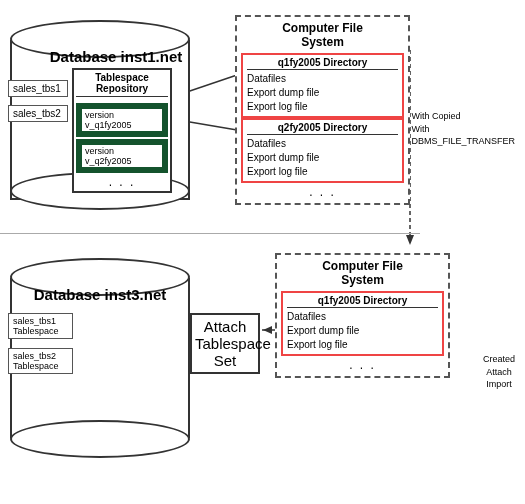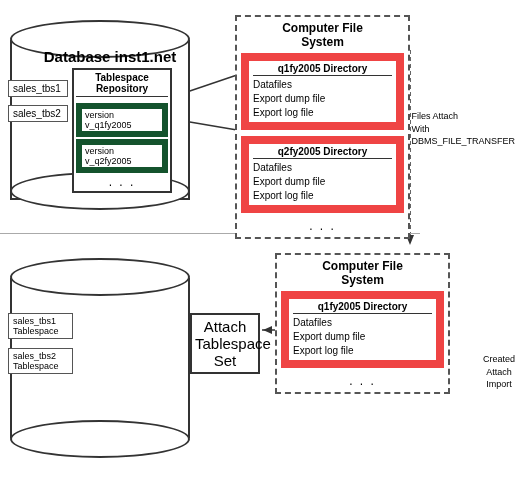--- a/index.html
+++ b/index.html
@@ -69,21 +69,21 @@
       height: 38px;
       border: 2px solid #333;
       border-radius: 50%;
       background: #fff;
       z-index: 2;
     }
 
     .db-title-top {
       position: absolute;
       top: 28px;
-      left: 10px;
+      left: 16px;
       width: 180px;
       text-align: center;
       font-size: 15px;
       font-weight: bold;
       z-index: 3;
     }
 
     
     .tbs-box-top {
       position: absolute;
@@ -146,22 +146,21 @@
     }
 
     .cfs-title {
       font-size: 12px;
       font-weight: bold;
       text-align: center;
       margin-bottom: 4px;
     }
 
     .dir-box {
-      border: 8px solid #ef4444;
-      margin-bottom: 6px;
+      border: 2px solid #ef4444;
       padding: 2px 4px;
       background: #fff;
     }
 
     .dir-title {
       font-size: 10px;
       font-weight: bold;
       text-align: center;
       border-bottom: 1px solid #333;
       margin-bottom: 2px;
@@ -391,35 +390,36 @@
       <div class="dir-box">
         <div class="dir-title">q2fy2005 Directory</div>
         <div class="dir-item">Datafiles</div>
         <div class="dir-item">Export dump file</div>
         <div class="dir-item">Export log file</div>
       </div>
       <div class="cfs-dots">. . .</div>
     </div>
 
     <div class="files-copied-label">
-      <span>Files Attach</span><br>
+      <span>With Copied</span><br>
       <span>With</span><br>
       <span>DBMS_FILE_TRANSFER</span>
     </div>
 
   </div>
 
   <div class="h-divider"></div>
 
   <div class="bottom-section">
 
     <div class="db-cylinder-bot">
       <div class="cylinder-body-bot"></div>
       <div class="cylinder-ellipse-top-bot"></div>
       <div class="cylinder-ellipse-bottom-bot"></div>
+      <div class="db-title-bot">Database inst3.net</div>
     </div>
 
     <div class="tbs-box-bot tbs1-bot">
       <span>sales_tbs1</span><br>
       <span>Tablespace</span>
     </div>
     <div class="tbs-box-bot tbs2-bot">
       <span>sales_tbs2</span><br>
       <span>Tablespace</span>
     </div>

